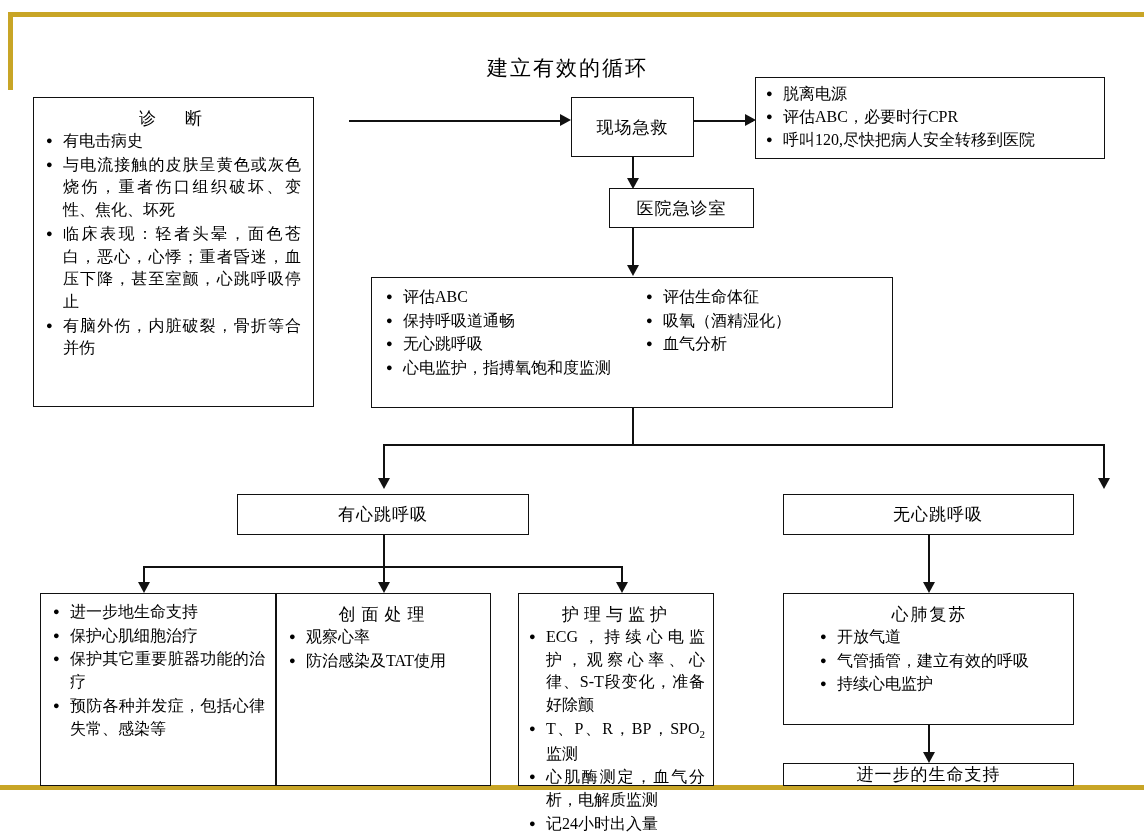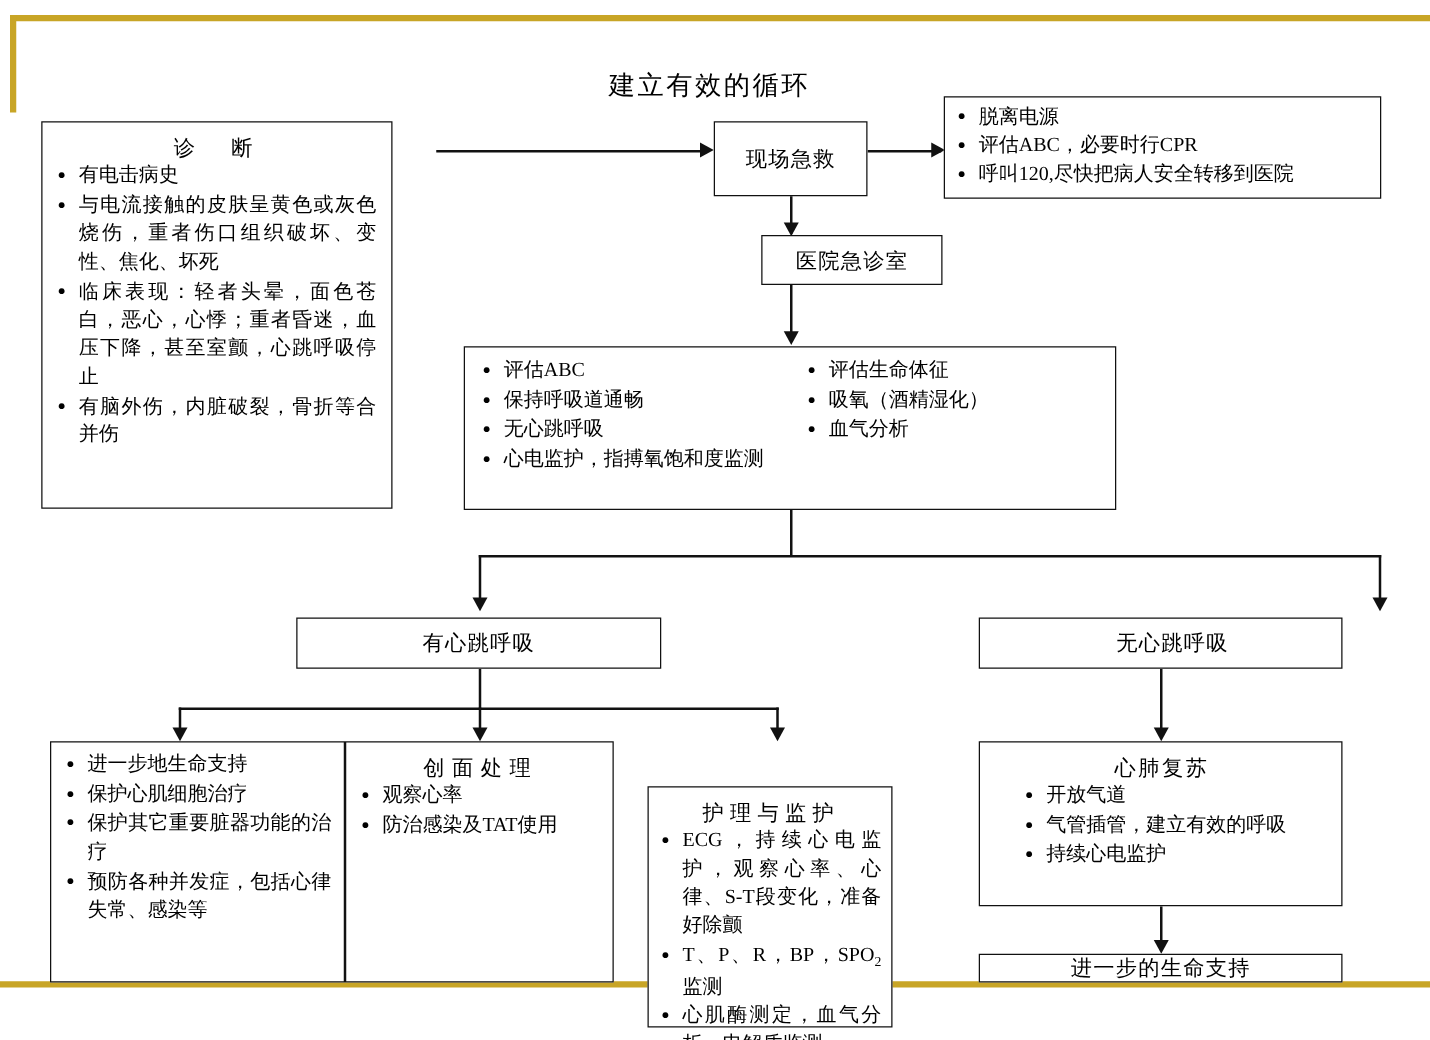--- a/index.html
+++ b/index.html
@@ -190,21 +190,21 @@
   </div>
 
   <div class="box" style="left:276px;top:593px;width:215px;height:193px;padding:6px 10px 17px 12px;">
     <div class="box-title">创面处理</div>
     <ul class="blist">
       <li>观察心率</li>
       <li>防治感染及TAT使用</li>
     </ul>
   </div>
 
-  <div class="box" style="left:518px;top:593px;width:196px;height:193px;padding:6px 8px 0 10px;margin-top:36px;">
+  <div class="box" style="left:518px;top:593px;width:196px;height:193px;padding:6px 8px 0 10px;">
     <div class="box-title" style="letter-spacing:5px;">护理与监护</div>
     <ul class="blist">
       <li>ECG，持续心电监护，观察心率、心律、S-T段变化，准备好除颤</li>
       <li><span>T、P、R，BP，SPO<sub>2</sub>监测</span></li>
       <li>心肌酶测定，血气分析，电解质监测</li>
       <li>记24小时出入量</li>
     </ul>
   </div>
 
   <div class="box" style="left:783px;top:593px;width:291px;height:132px;padding:6px 10px 0 12px;">

